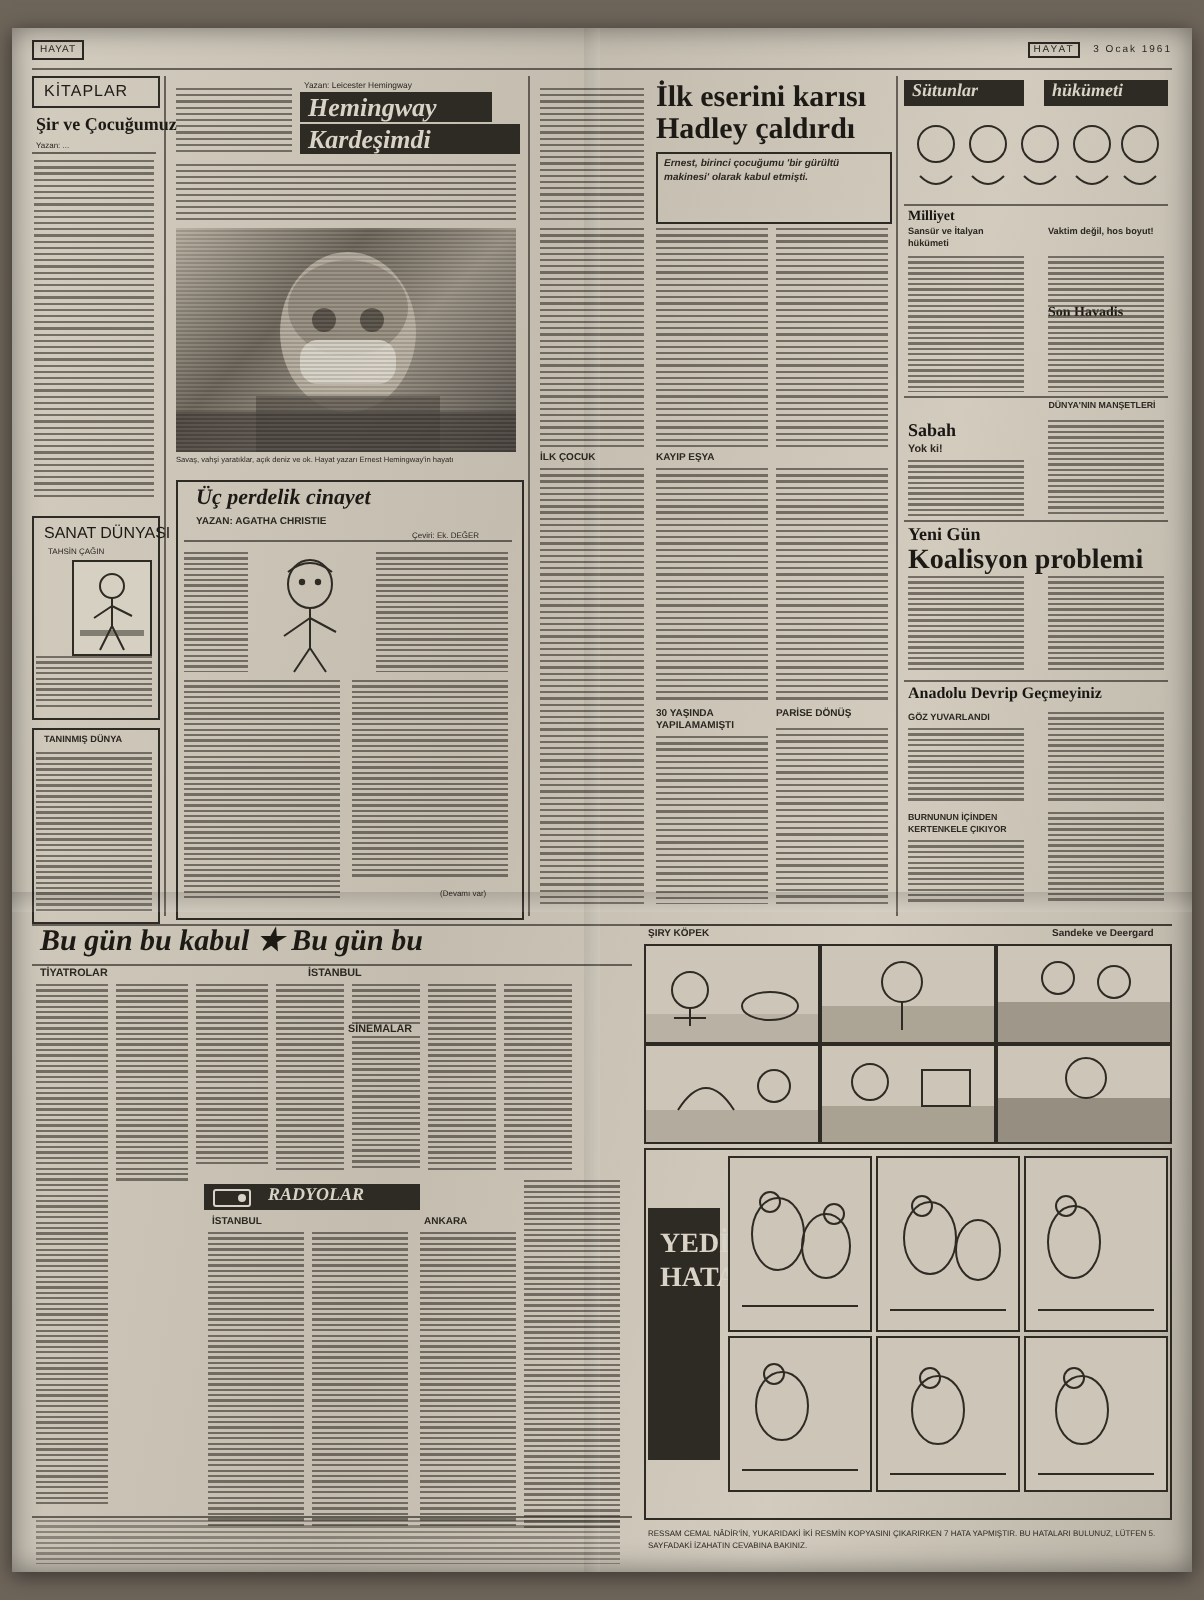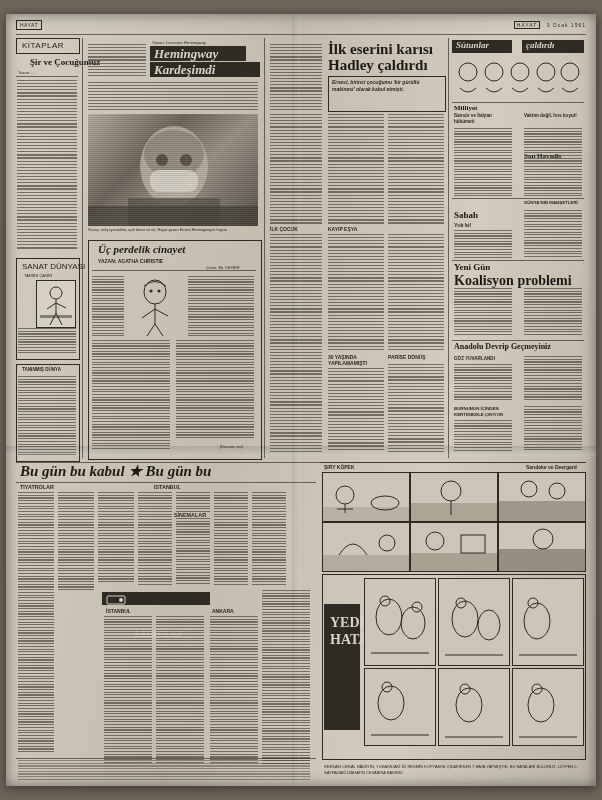--- a/index.html
+++ b/index.html
@@ -47,21 +47,21 @@
         <span class="mh-dot">HAYAT</span>
         <span>3 Ocak 1961</span>
       </div>
     </div>
 
     <div class="rule" style="left:10px;top:20px;width:570px;height:1px;"></div>
 
     <div class="box" style="left:10px;top:24px;width:62px;height:14px;"></div>
     <div class="smalltitle" style="position:absolute;left:16px;top:27px;font-size:8px;letter-spacing:.5px;">KİTAPLAR</div>
 
-    <div class="hl" style="position:absolute;left:12px;top:44px;font-size:9px;margin-left:12px;">Şir ve Çocuğumuz</div>
+    <div class="hl" style="position:absolute;left:12px;top:44px;font-size:9px;">Şir ve Çocuğumuz</div>
     <div class="cap" style="position:absolute;left:12px;top:56px;font-size:4px;">Yazan: ...</div>
     <div class="rule" style="left:10px;top:62px;width:62px;height:1px;"></div>
 
     <div class="tx" style="position:absolute;left:11px;top:66px;width:60px;height:170px;"></div>
 
     <div class="box" style="left:10px;top:244px;width:62px;height:100px;"></div>
     <div class="smalltitle" style="position:absolute;left:16px;top:248px;font-size:8px;">SANAT DÜNYASI</div>
     <div class="cap" style="position:absolute;left:18px;top:259px;font-size:4px;">TAHSİN ÇAĞIN</div>
     <div class="cartoon" style="left:30px;top:266px;width:38px;height:46px;background:#d6d0c3;">
       <svg width="38" height="46" viewBox="0 0 38 46">
@@ -146,21 +146,21 @@
     <div class="cap" style="position:absolute;left:382px;top:340px;font-size:5px;font-weight:bold;">PARİSE DÖNÜŞ</div>
     <div class="cap" style="position:absolute;left:322px;top:340px;width:56px;font-size:5px;font-weight:bold;line-height:6px;">30 YAŞINDA YAPILAMAMIŞTI</div>
     <div class="tx" style="position:absolute;left:322px;top:354px;width:56px;height:84px;"></div>
     <div class="tx" style="position:absolute;left:382px;top:350px;width:56px;height:88px;"></div>
 
     <div class="rule" style="left:442px;top:24px;width:1px;height:420px;"></div>
 
     <div class="blk" style="left:446px;top:26px;width:60px;height:13px;"></div>
     <div class="hl white-on-black" style="position:absolute;left:450px;top:27px;font-size:9px;font-style:italic;">Sütunlar</div>
     <div class="blk" style="left:516px;top:26px;width:62px;height:13px;"></div>
-    <div class="hl white-on-black" style="position:absolute;left:520px;top:27px;font-size:9px;font-style:italic;">çaldırdı</div>
+    <div class="hl white-on-black" style="position:absolute;left:520px;top:27px;font-size:9px;font-style:italic;">hükümeti</div>
 
     <div class="cartoon" style="left:448px;top:44px;width:130px;height:42px;border:none;background:transparent;">
       <svg width="130" height="42" viewBox="0 0 130 42">
         <g fill="none" stroke="#2e2a24" stroke-width="1">
           <circle cx="14" cy="14" r="9"></circle>
             <circle cx="40" cy="14" r="9"></circle>
             <circle cx="66" cy="14" r="9"></circle>
           <circle cx="92" cy="14" r="9"></circle>
             <circle cx="116" cy="14" r="9"></circle>
           <path d="M6 30 q8 8 16 0 M32 30 q8 8 16 0 M58 30 q8 8 16 0 M84 30 q8 8 16 0 M108 30 q8 8 16 0"></path>
@@ -209,21 +209,21 @@
     <div class="tx dense" style="position:absolute;left:12px;top:478px;width:36px;height:260px;"></div>
     <div class="tx dense" style="position:absolute;left:52px;top:478px;width:36px;height:100px;"></div>
     <div class="tx dense" style="position:absolute;left:92px;top:478px;width:36px;height:92px;"></div>
     <div class="tx dense" style="position:absolute;left:132px;top:478px;width:34px;height:94px;"></div>
     <div class="tx dense" style="position:absolute;left:170px;top:478px;width:34px;height:20px;"></div>
     <div class="tx dense" style="position:absolute;left:170px;top:504px;width:34px;height:66px;"></div>
     <div class="tx dense" style="position:absolute;left:208px;top:478px;width:34px;height:94px;"></div>
     <div class="tx dense" style="position:absolute;left:246px;top:478px;width:34px;height:94px;"></div>
 
     <div class="blk" style="left:96px;top:578px;width:108px;height:13px;"></div>
-    <div class="hl white-on-black" style="position:absolute;left:128px;top:579px;font-size:9px;font-style:italic;margin-top:37px;">RADYOLAR</div>
+    <div class="hl white-on-black" style="position:absolute;left:128px;top:579px;font-size:9px;font-style:italic;">RADYOLAR</div>
     <div class="cartoon" style="left:98px;top:578px;width:26px;height:13px;border:none;background:transparent;">
       <svg width="26" height="13" viewBox="0 0 26 13">
         <rect x="3" y="3" width="18" height="8" rx="1" fill="none" stroke="#d9d3c7" stroke-width="1"></rect>
         <circle cx="17" cy="7" r="2" fill="#d9d3c7"></circle>
       </svg>
     </div>
     <div class="cap" style="position:absolute;left:100px;top:594px;font-size:5px;font-weight:bold;">İSTANBUL</div>
     <div class="cap" style="position:absolute;left:206px;top:594px;font-size:5px;font-weight:bold;">ANKARA</div>
     <div class="tx dense" style="position:absolute;left:98px;top:602px;width:48px;height:148px;"></div>
     <div class="tx dense" style="position:absolute;left:150px;top:602px;width:48px;height:148px;"></div>

